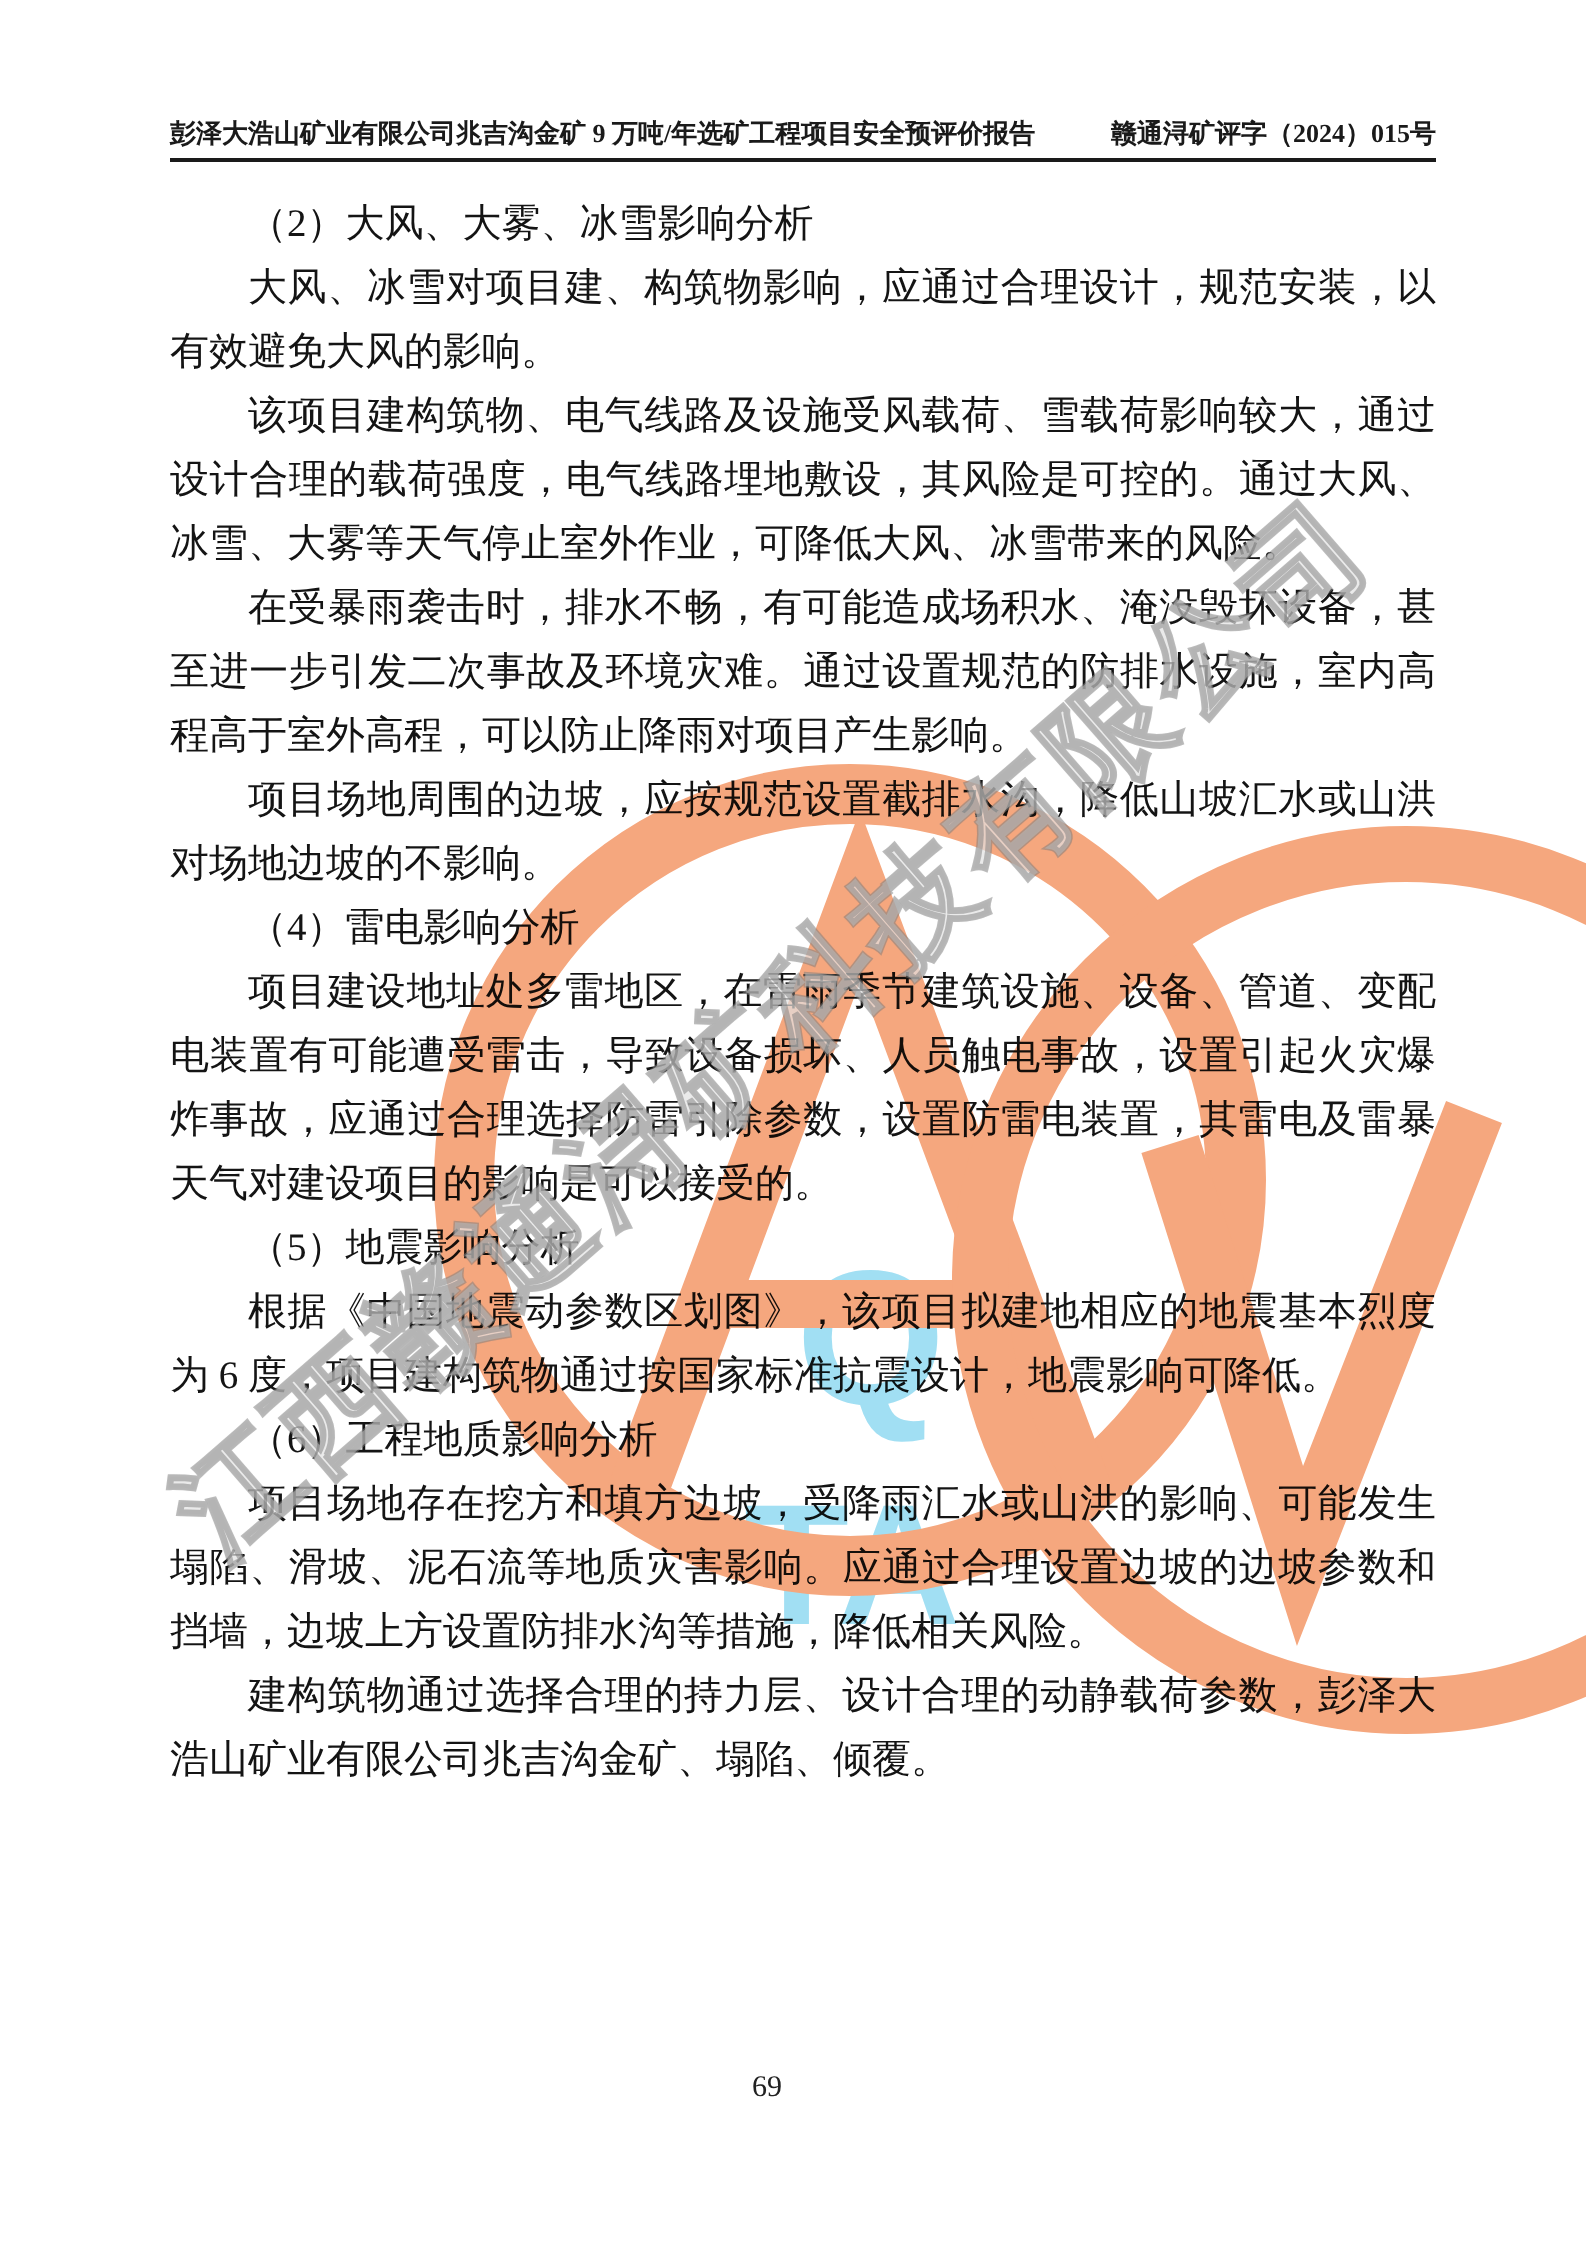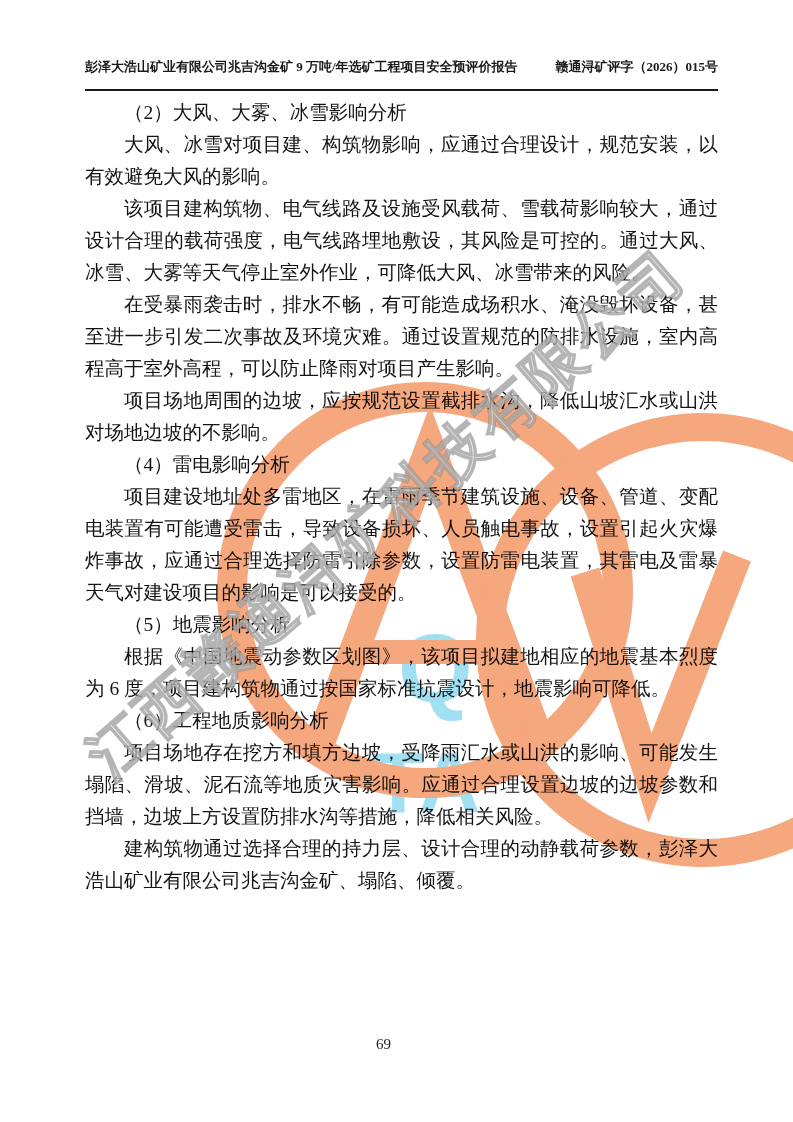--- a/index.html
+++ b/index.html
@@ -4,21 +4,21 @@
 <style>
   html,body{margin:0;padding:0;background:#e8e8e8;}
   .doc-page{
     position:relative;width:793px;height:1122px;background:#ffffff;
     overflow:hidden;margin:0 auto;
     font-family:"Liberation Serif","DejaVu Serif",serif;
   }
   .doc-header{
     position:absolute;left:85px;top:58px;width:633px;
     display:flex;justify-content:space-between;align-items:flex-end;gap:20px;
-    border-bottom:2px solid #1a1a1a;padding-bottom:13px;
+    border-bottom:2px solid #1a1a1a;padding-bottom:3px;
     font-size:13px;font-weight:bold;color:#1a1a1a;white-space:nowrap;
   }
   .doc-body{
     position:absolute;left:85px;top:97px;width:633px;
     font-size:19.5px;line-height:32px;color:#141414;
   }
   .doc-body p{margin:0;text-indent:2em;text-align:justify;}
   .doc-body p.heading{text-align:left;}
   .doc-footer{
     position:absolute;left:0;top:1036px;width:767px;text-align:center;
@@ -40,21 +40,21 @@
     pointer-events:none;z-index:4;
   }
 </style>
 </head>
 <body>
 
 <div class="doc-page">
 
   <div class="doc-header">
     <span>彭泽大浩山矿业有限公司兆吉沟金矿 9 万吨/年选矿工程项目安全预评价报告</span>
-    <span>赣通浔矿评字（2026）015号</span>
+    <span>赣通浔矿评字（2024）015号</span>
   </div>
 
   <div class="doc-body">
       <p class="heading">（2）大风、大雾、冰雪影响分析</p>
       <p class="para">大风、冰雪对项目建、构筑物影响，应通过合理设计，规范安装，以有效避免大风的影响。</p>
       <p class="para">该项目建构筑物、电气线路及设施受风载荷、雪载荷影响较大，通过设计合理的载荷强度，电气线路埋地敷设，其风险是可控的。通过大风、冰雪、大雾等天气停止室外作业，可降低大风、冰雪带来的风险。</p>
       <p class="para">在受暴雨袭击时，排水不畅，有可能造成场积水、淹没毁坏设备，甚至进一步引发二次事故及环境灾难。通过设置规范的防排水设施，室内高程高于室外高程，可以防止降雨对项目产生影响。</p>
       <p class="para">项目场地周围的边坡，应按规范设置截排水沟，降低山坡汇水或山洪对场地边坡的不影响。</p>
       <p class="heading">（4）雷电影响分析</p>
       <p class="para">项目建设地址处多雷地区，在雷雨季节建筑设施、设备、管道、变配电装置有可能遭受雷击，导致设备损坏、人员触电事故，设置引起火灾爆炸事故，应通过合理选择防雷引除参数，设置防雷电装置，其雷电及雷暴天气对建设项目的影响是可以接受的。</p>

